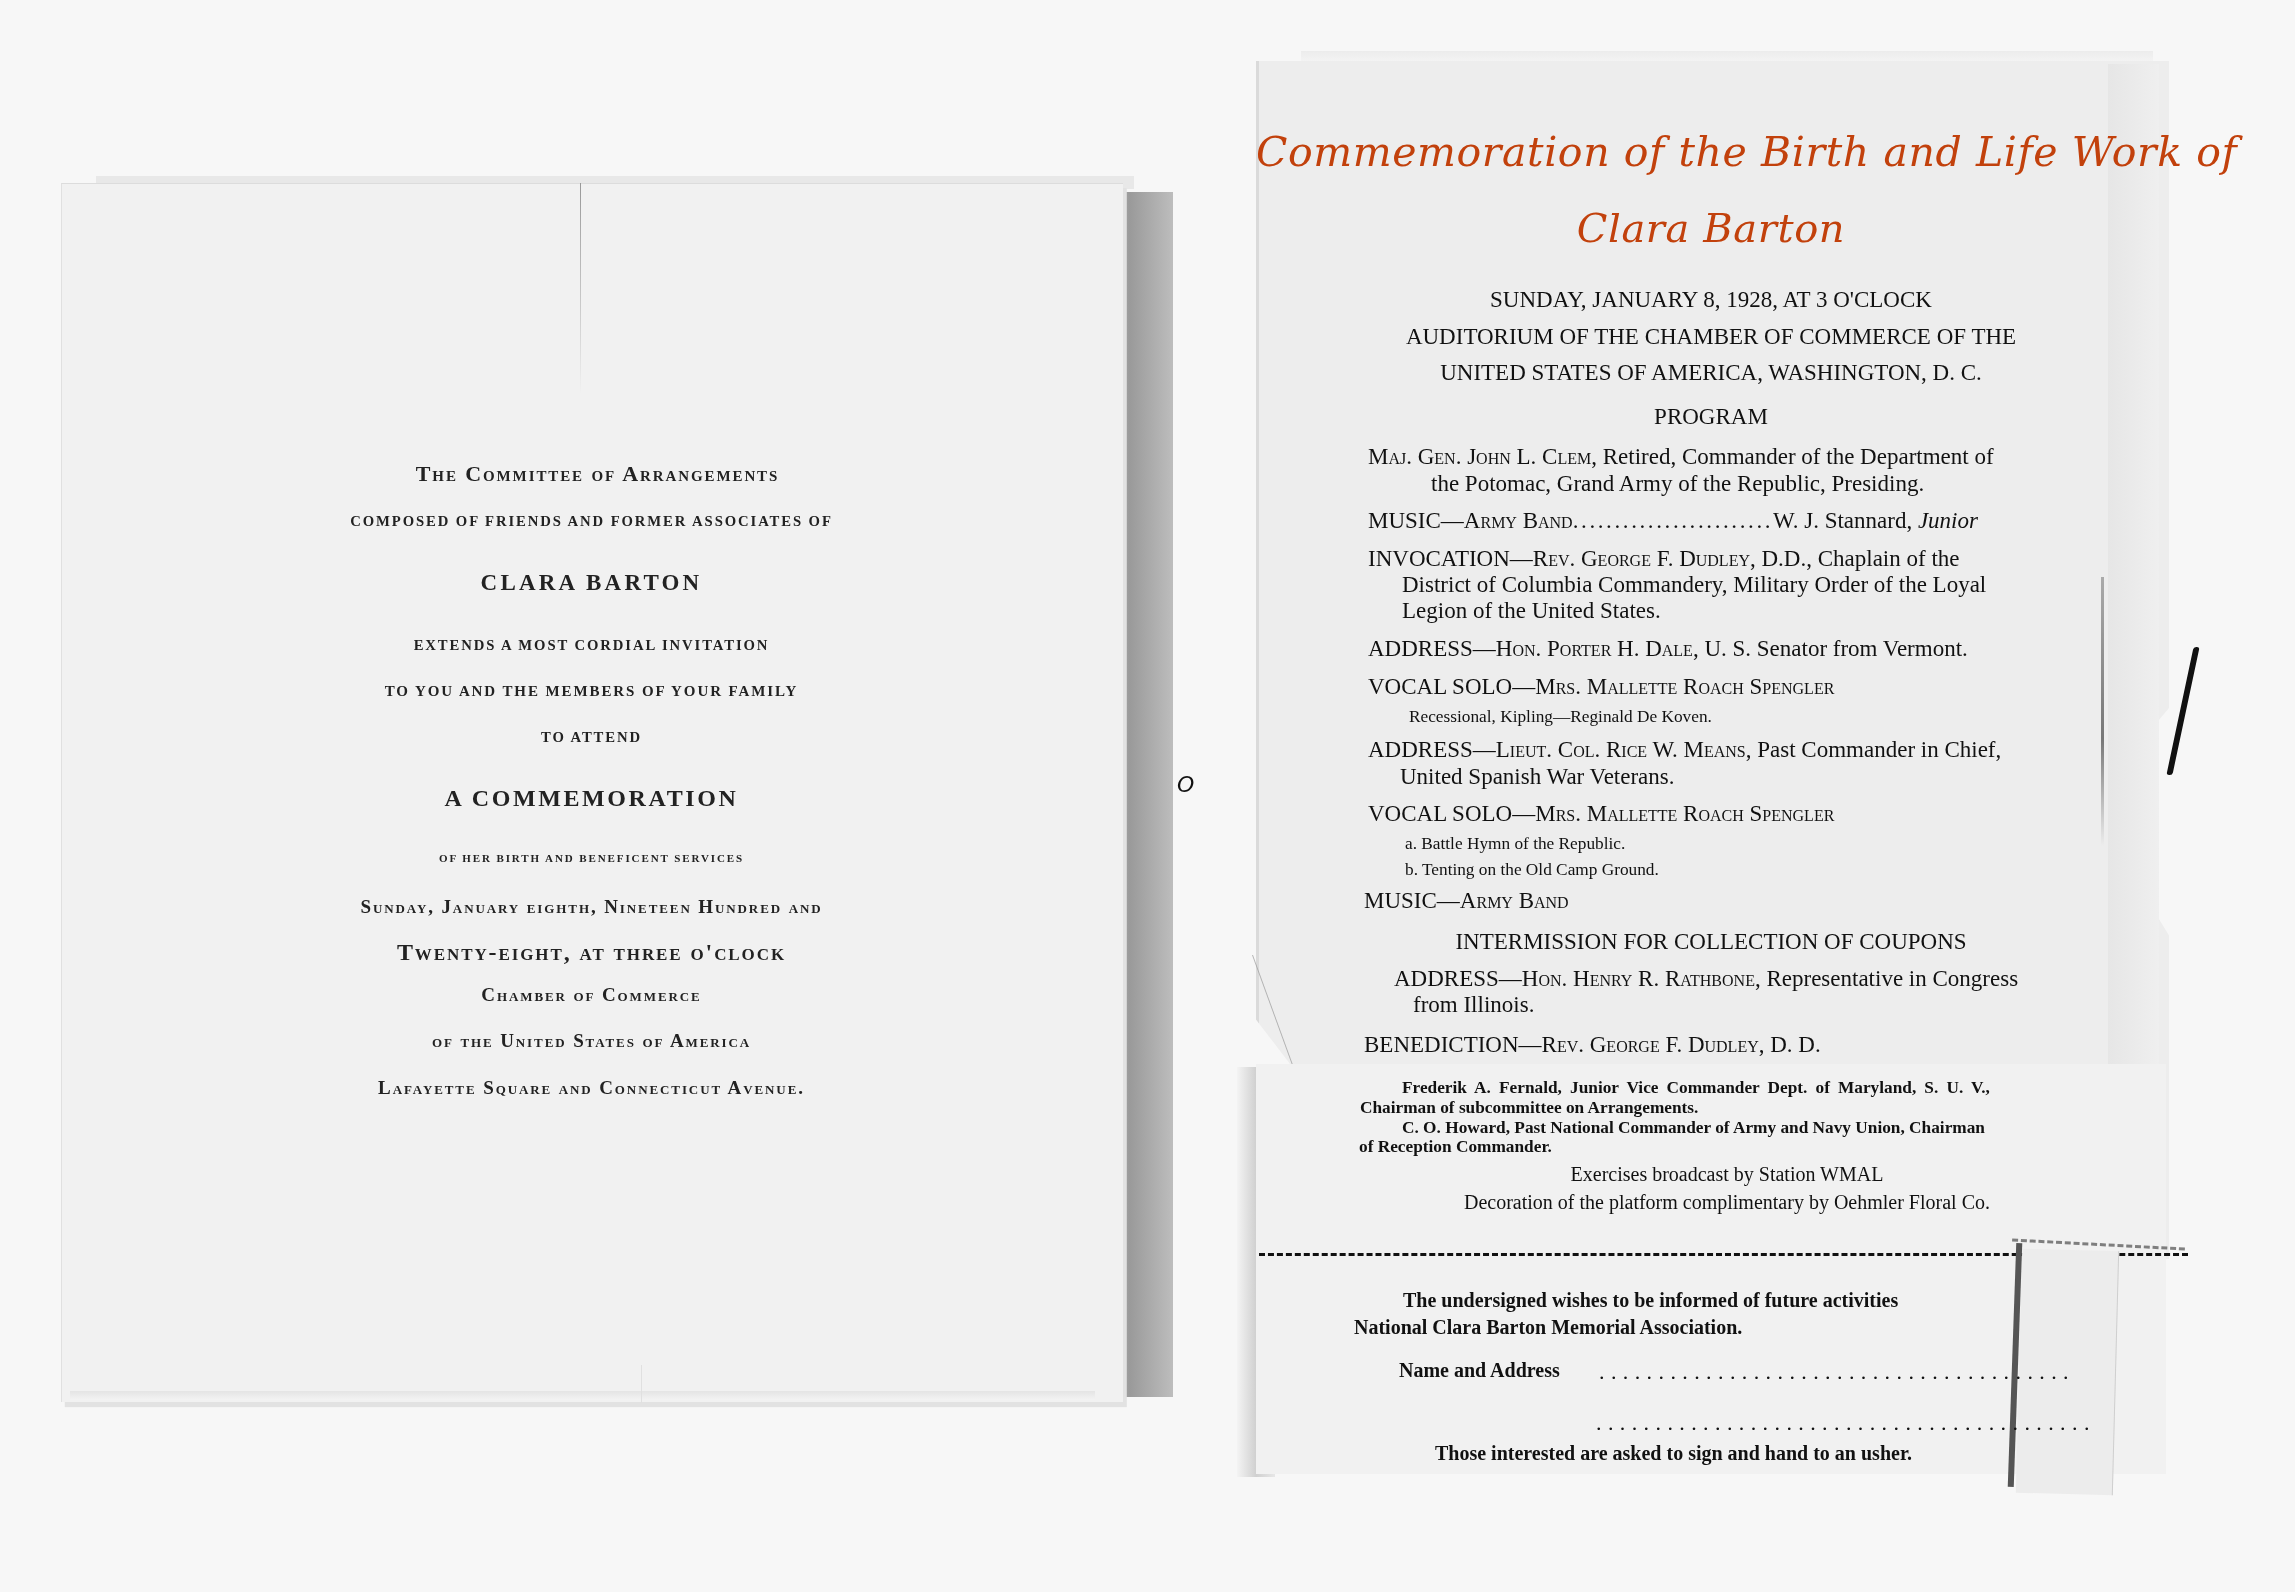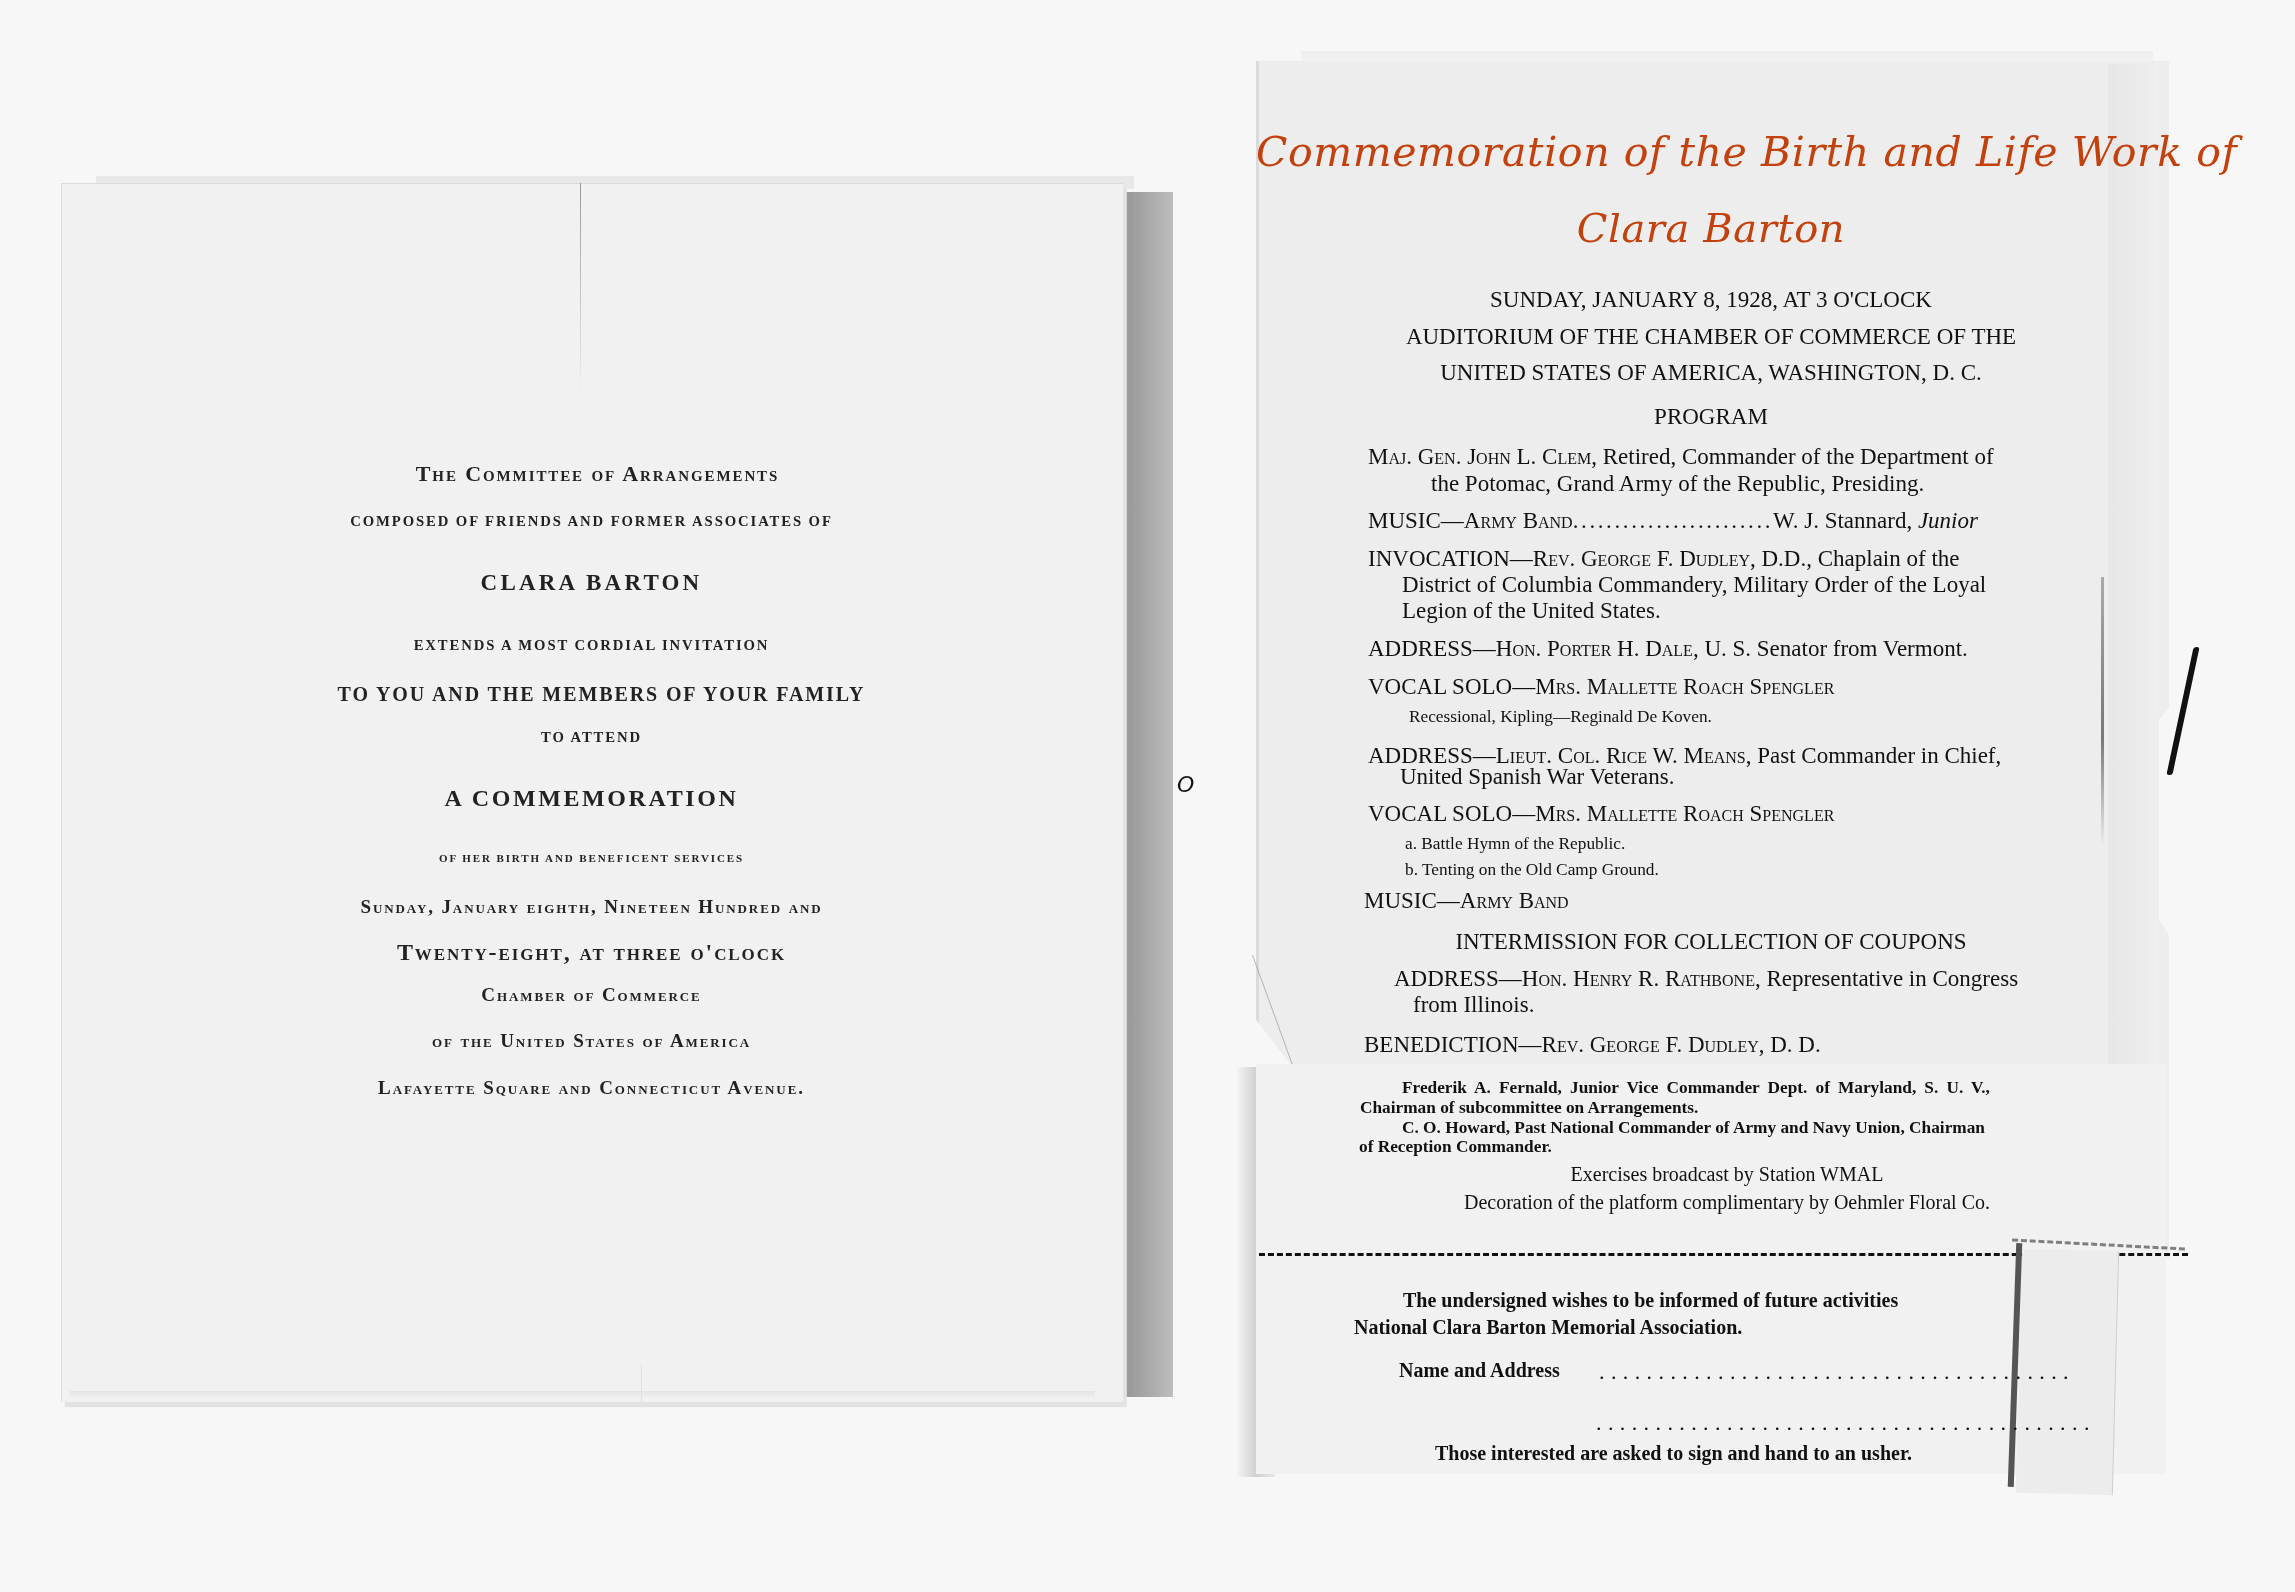--- a/index.html
+++ b/index.html
@@ -132,21 +132,21 @@
 <div class="card-underlay"></div>
 <div class="card"></div>
 <div class="card-fold"></div>
 <div class="card-bottom-edge"></div>
 <div class="card-fold2"></div>
 
 <div class="inv sc" style="top:461px;font-size:22px;padding-left:6px;">The Committee of Arrangements</div>
 <div class="inv caps" style="top:513px;font-size:14.7px;">composed of friends and former associates of</div>
 <div class="inv" style="top:570px;font-size:23px;letter-spacing:3.2px;">CLARA BARTON</div>
 <div class="inv caps" style="top:637px;font-size:14.7px;">extends a most cordial invitation</div>
-<div class="inv caps" style="top:683px;font-size:20px;padding-left:10px;">to you and the members of your family</div>
+<div class="inv caps" style="top:683px;font-size:15px;">to you and the members of your family</div>
 <div class="inv caps" style="top:729px;font-size:14.7px;">to attend</div>
 <div class="inv" style="top:785px;font-size:24px;letter-spacing:2.6px;">A COMMEMORATION</div>
 <div class="inv caps" style="top:852px;font-size:11px;">of her birth and beneficent services</div>
 <div class="inv sc" style="top:896px;font-size:19px;">Sunday, January eighth, Nineteen Hundred and</div>
 <div class="inv sc" style="top:939px;font-size:24px;">Twenty-eight, at three o'clock</div>
 <div class="inv sc" style="top:984px;font-size:19px;">Chamber of Commerce</div>
 <div class="inv sc" style="top:1030px;font-size:19px;">of the United States of America</div>
 <div class="inv sc" style="top:1077px;font-size:19px;">Lafayette Square and Connecticut Avenue.</div>
 
 <div class="stray-mark">O</div>
@@ -185,21 +185,21 @@
 
 <div class="pg" style="left:1368px;top:636px;">
   <span>ADDRESS—</span><span class="sc">Hon. Porter H. Dale</span><span>, U. S. Senator from Vermont.</span>
 </div>
 
 <div class="pg" style="left:1368px;top:674px;">
   <span>VOCAL SOLO—</span><span class="sc">Mrs. Mallette Roach Spengler</span>
 </div>
 <div class="pg small" style="left:1409px;top:707px;">Recessional, Kipling—Reginald De Koven.</div>
 
-<div class="pg" style="left:1368px;top:737px;margin-top:6px;">
+<div class="pg" style="left:1368px;top:737px;">
   <span>ADDRESS—</span><span class="sc">Lieut. Col. Rice W. Means</span><span>, Past Commander in Chief,</span>
 </div>
 <div class="pg" style="left:1400px;top:764px;">United Spanish War Veterans.</div>
 
 <div class="pg" style="left:1368px;top:801px;">
   <span>VOCAL SOLO—</span><span class="sc">Mrs. Mallette Roach Spengler</span>
 </div>
 <div class="pg small" style="left:1405px;top:834px;">a.  Battle Hymn of the Republic.</div>
 <div class="pg small" style="left:1405px;top:860px;">b.  Tenting on the Old Camp Ground.</div>
 

